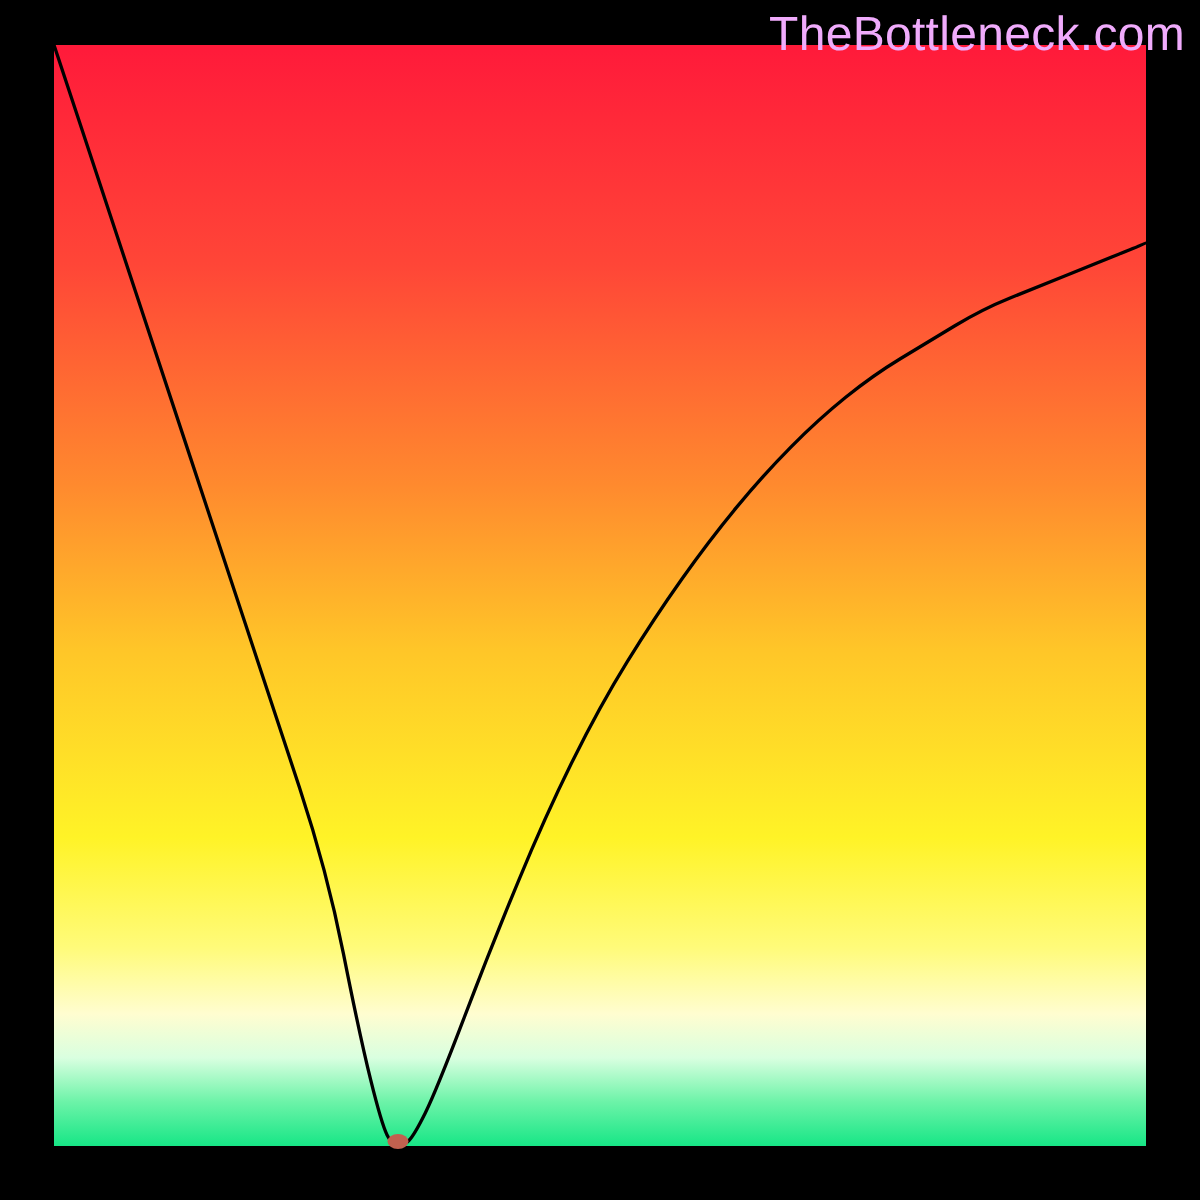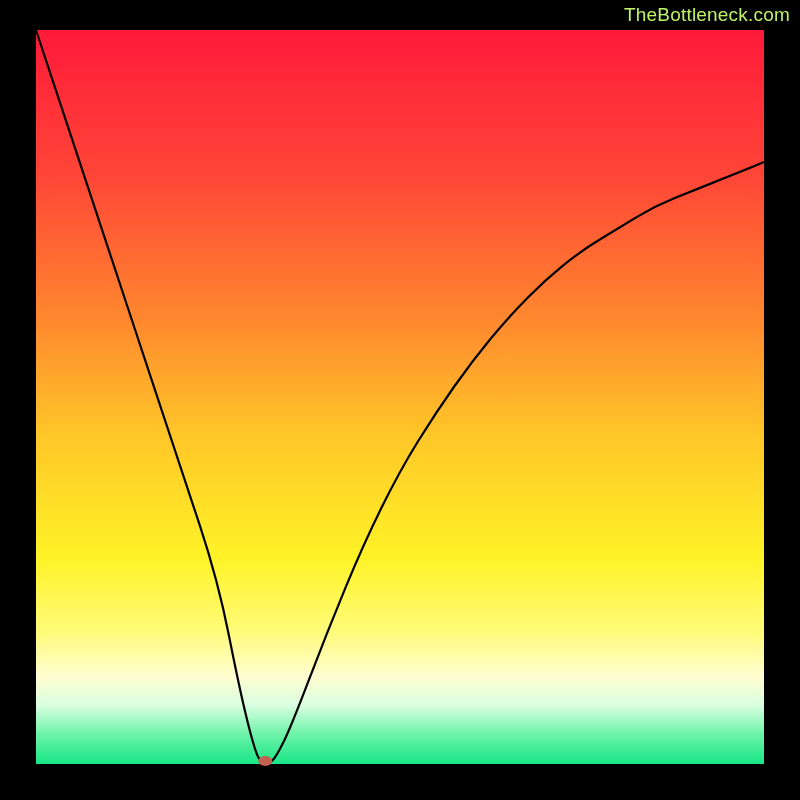--- a/index.html
+++ b/index.html
@@ -14,22 +14,22 @@
   .frame {
     position: relative;
     width: 800px;
     height: 800px;
     background: #000;
   }
   .watermark {
     position: absolute;
     top: 4px;
     right: 10px;
-    color: #bef264;
-    font-size: 19px;
+    color: #f0abfc;
+    font-size: 32px;
     font-weight: 400;
     letter-spacing: 0.2px;
     z-index: 5;
     text-align: center;
   }
   svg {
     position: absolute;
     top: 0;
     left: 0;
   }

